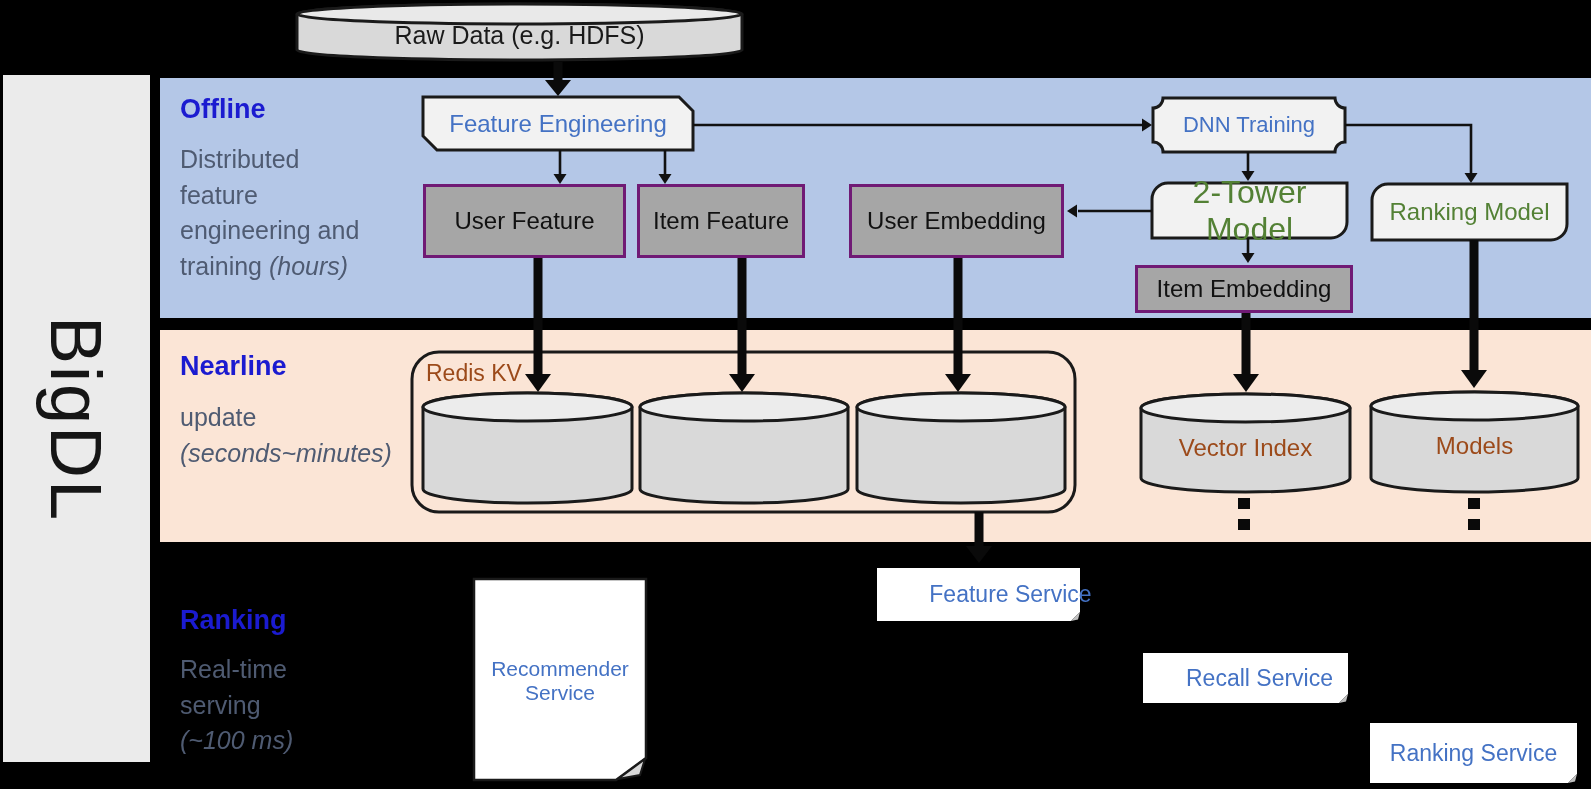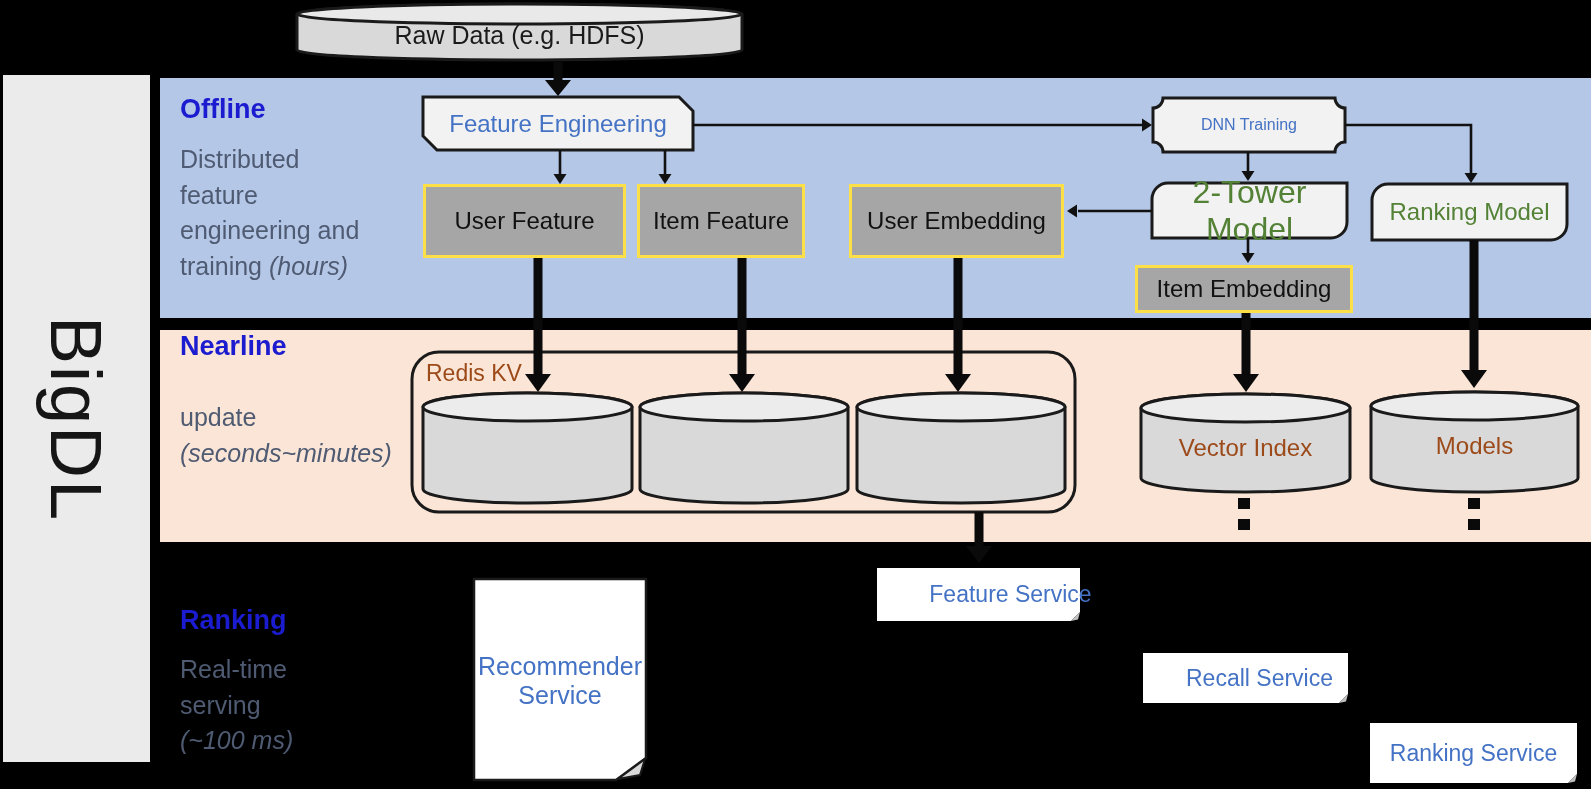--- a/index.html
+++ b/index.html
@@ -22,21 +22,21 @@
   }
   .band-desc{
     position:absolute;font-size:25px;color:#4f5b72;line-height:1.42;
   }
   .band-desc i{font-style:italic;}
   .node{
     position:absolute;box-sizing:border-box;display:flex;align-items:center;justify-content:center;
     text-align:center;
   }
   .node-gray{
-    background:#a6a6a6;border:3px solid #fde047;color:#111;font-size:24px;
+    background:#a6a6a6;border:3px solid #701a75;color:#111;font-size:24px;
   }
   .lbl{
     position:absolute;display:flex;align-items:center;justify-content:center;text-align:center;
     line-height:1.15;
   }
   .lbl-blue{color:#4472c4;}
   .lbl-green{color:#538135;}
   .lbl-brown{color:#9c4a1a;}
   svg.overlay{position:absolute;left:0;top:0;pointer-events:none;}
 </style>
@@ -53,21 +53,21 @@
   </div>
 
   <div class="band-title" style="left:180px;top:95px;">Offline</div>
   <div class="band-desc" style="left:180px;top:142px;width:250px;">
     <div>Distributed</div>
     <div>feature</div>
     <div>engineering and</div>
     <div><span>training </span><i>(hours)</i></div>
   </div>
 
-  <div class="band-title" style="left:180px;top:332px;">Nearline</div>
+  <div class="band-title" style="left:180px;top:352px;">Nearline</div>
   <div class="band-desc" style="left:180px;top:400px;width:260px;">
     <div>update</div>
     <div><span></span><i>(seconds~minutes)</i></div>
   </div>
 
   <div class="band-title" style="left:180px;top:606px;">Ranking</div>
   <div class="band-desc" style="left:180px;top:652px;width:240px;">
     <div>Real-time</div>
     <div>serving</div>
     <div><span></span><i>(~100 ms)</i></div>
@@ -188,29 +188,29 @@
     </g>
     <g>
       <path d="M1370 723 H1577 V774 L1568 783 H1370 Z" fill="#ffffff"></path>
       <polygon points="1577,774 1568,783 1575,781.5" fill="#bfbfbf"></polygon>
     </g>
   </svg>
 
   <div class="lbl" style="left:297px;top:15px;width:445px;height:40px;font-size:25px;color:#1a1a1a;">Raw Data (e.g. HDFS)</div>
 
   <div class="lbl lbl-blue" style="left:423px;top:97px;width:270px;height:53px;font-size:24px;">Feature Engineering</div>
-  <div class="lbl lbl-blue" style="left:1153px;top:98px;width:192px;height:54px;font-size:16px;">DNN Training</div>
+  <div class="lbl lbl-blue" style="left:1153px;top:98px;width:192px;height:54px;font-size:22px;">DNN Training</div>
   <div class="lbl lbl-green" style="left:1152px;top:183px;width:195px;height:55px;font-size:32px;">2-Tower Model</div>
   <div class="lbl lbl-green" style="left:1372px;top:184px;width:195px;height:56px;font-size:24px;">Ranking Model</div>
 
   <div class="lbl lbl-brown" style="left:426px;top:358px;width:140px;height:30px;justify-content:flex-start;font-size:23px;">Redis KV</div>
   <div class="lbl lbl-brown" style="left:1141px;top:400px;width:209px;height:96px;font-size:24px;">Vector Index</div>
   <div class="lbl lbl-brown" style="left:1371px;top:398px;width:207px;height:96px;font-size:24px;">Models</div>
 
-  <div class="lbl lbl-blue" style="left:474px;top:645px;width:172px;height:72px;font-size:25px;flex-direction:column;">
+  <div class="lbl lbl-blue" style="left:474px;top:645px;width:172px;height:72px;font-size:21px;flex-direction:column;">
     <div>Recommender</div>
     <div>Service</div>
   </div>
   <div class="lbl lbl-blue" style="left:877px;top:568px;width:203px;height:53px;font-size:23px;padding-left:32px;">Feature Service</div>
   <div class="lbl lbl-blue" style="left:1143px;top:653px;width:205px;height:50px;font-size:23px;margin-left:14px;">Recall Service</div>
   <div class="lbl lbl-blue" style="left:1370px;top:723px;width:207px;height:60px;font-size:23px;">Ranking Service</div>
 
 </div>
 
 </body></html>

